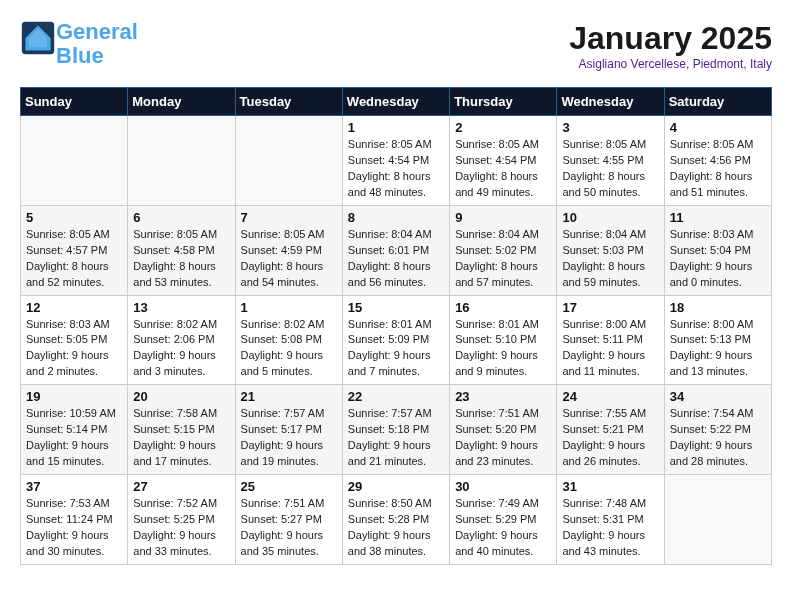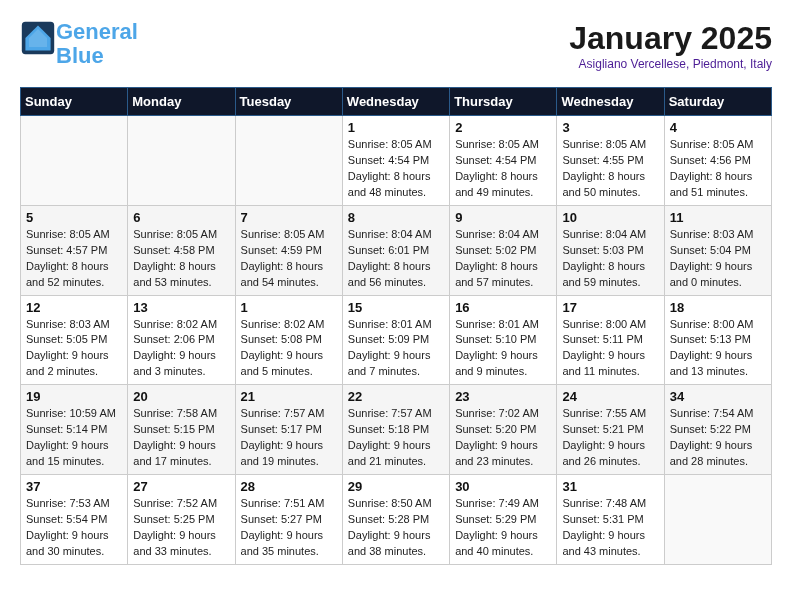--- a/index.html
+++ b/index.html
@@ -281,21 +281,21 @@
         </td>
         <td>
           <span class="day-num">22</span>
           <div class="day-info">Sunrise: 7:57 AM
 Sunset: 5:18 PM
 Daylight: 9 hours
 and 21 minutes.</div>
         </td>
         <td>
           <span class="day-num">23</span>
-          <div class="day-info">Sunrise: 7:02 AM
+          <div class="day-info">Sunrise: 7:51 AM
 Sunset: 5:20 PM
 Daylight: 9 hours
 and 23 minutes.</div>
         </td>
         <td>
           <span class="day-num">24</span>
           <div class="day-info">Sunrise: 7:55 AM
 Sunset: 5:21 PM
 Daylight: 9 hours
 and 26 minutes.</div>
@@ -305,33 +305,33 @@
           <div class="day-info">Sunrise: 7:54 AM
 Sunset: 5:22 PM
 Daylight: 9 hours
 and 28 minutes.</div>
         </td>
       </tr>
       <tr>
         <td>
           <span class="day-num">37</span>
           <div class="day-info">Sunrise: 7:53 AM
-Sunset: 5:54 PM
+Sunset: 11:24 PM
 Daylight: 9 hours
 and 30 minutes.</div>
         </td>
         <td>
           <span class="day-num">27</span>
           <div class="day-info">Sunrise: 7:52 AM
 Sunset: 5:25 PM
 Daylight: 9 hours
 and 33 minutes.</div>
         </td>
         <td>
-          <span class="day-num">28</span>
+          <span class="day-num">25</span>
           <div class="day-info">Sunrise: 7:51 AM
 Sunset: 5:27 PM
 Daylight: 9 hours
 and 35 minutes.</div>
         </td>
         <td>
           <span class="day-num">29</span>
           <div class="day-info">Sunrise: 8:50 AM
 Sunset: 5:28 PM
 Daylight: 9 hours

